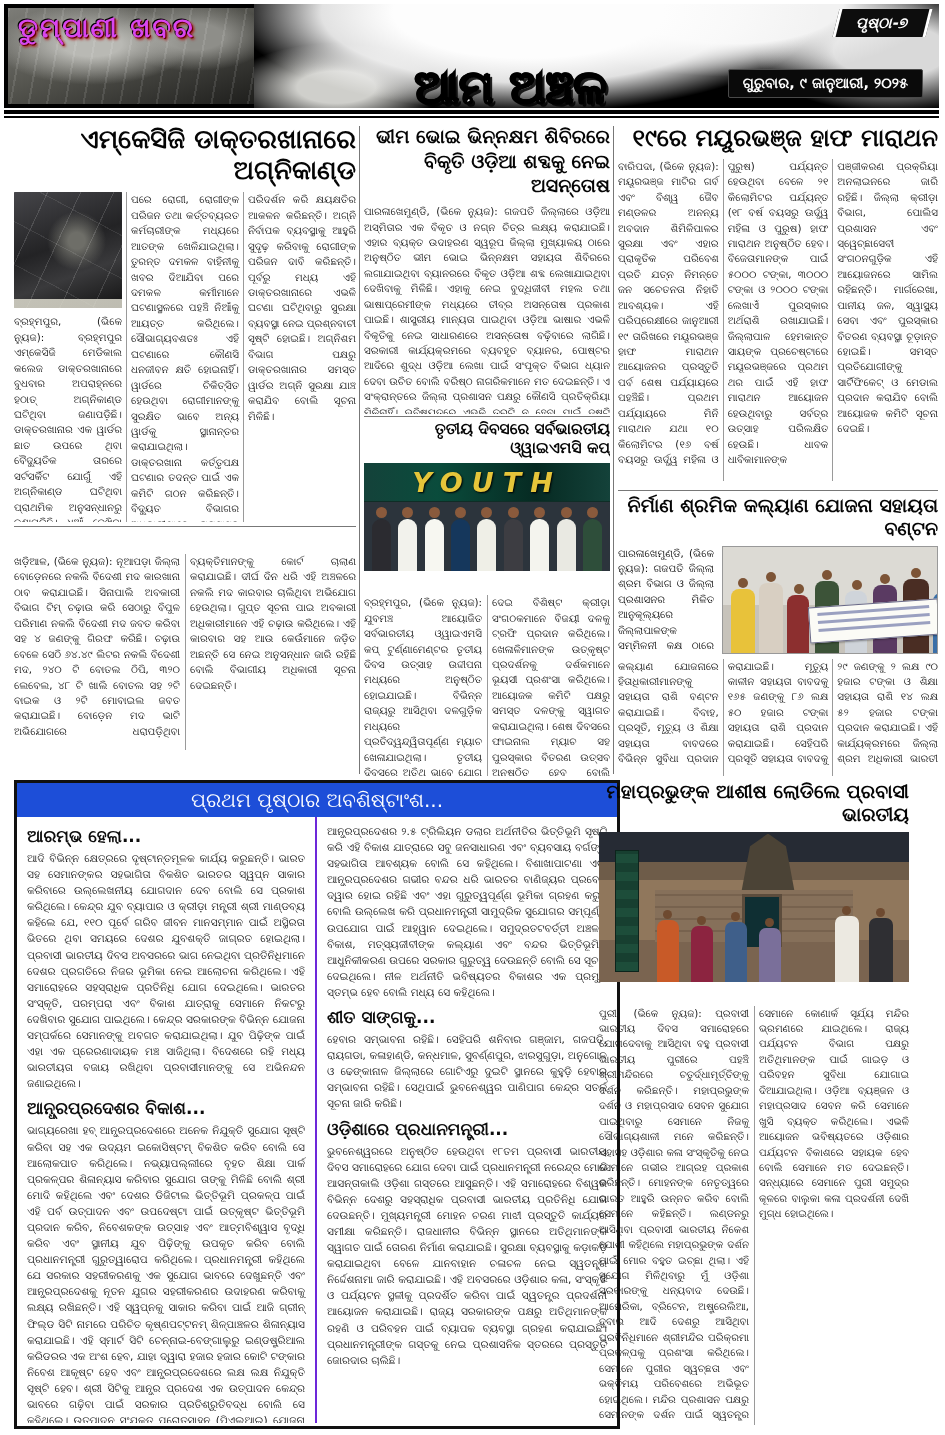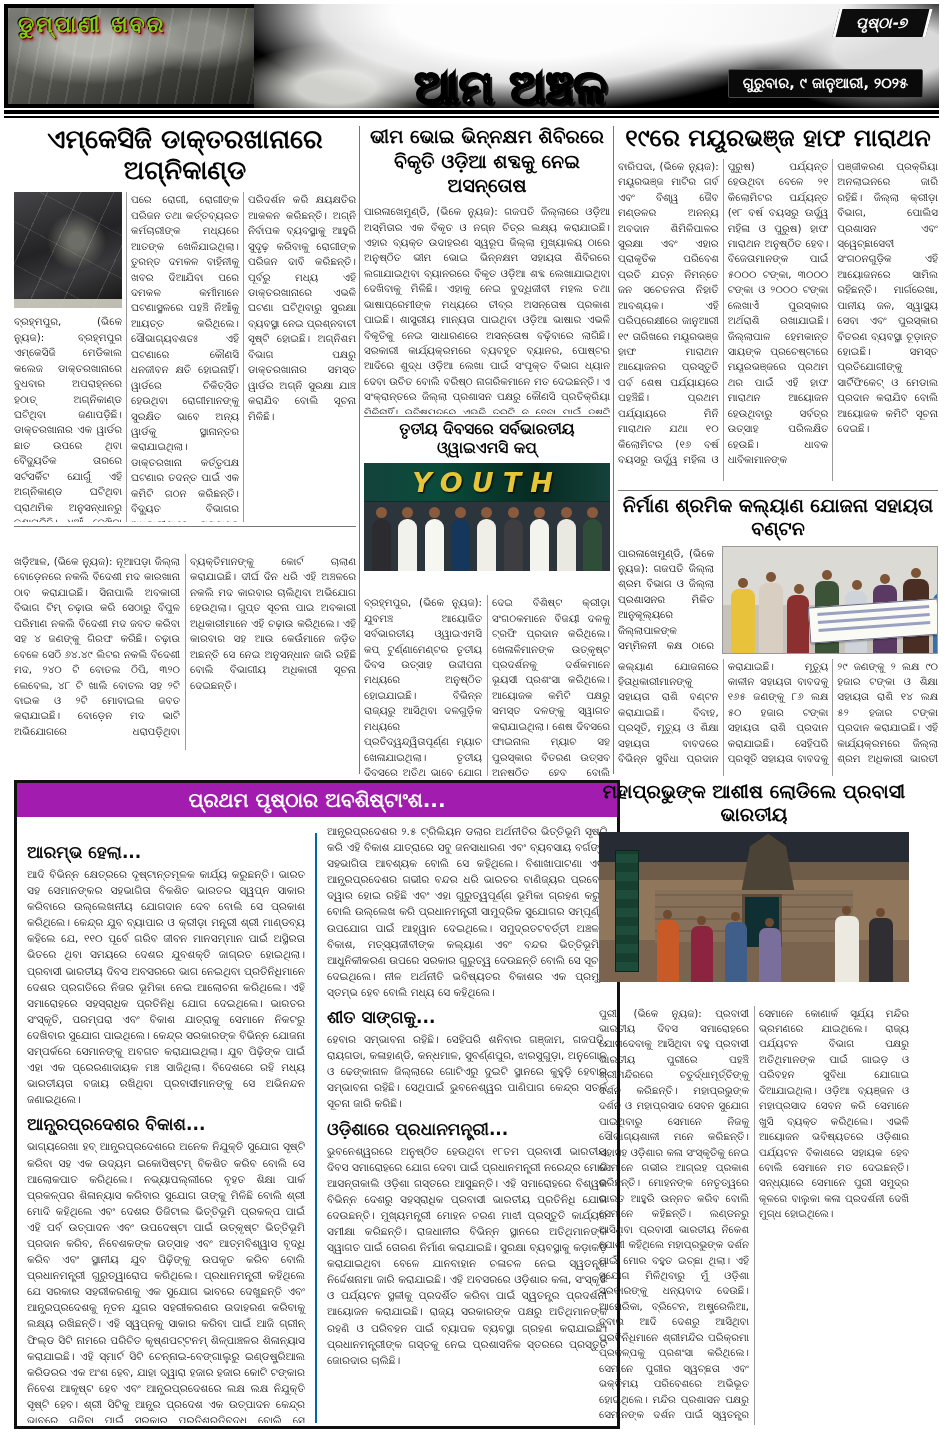--- a/index.html
+++ b/index.html
@@ -14,36 +14,36 @@
       radial-gradient(55% 70% at 28% 38%,#b9b9b4 0 18%,transparent 60%),
       radial-gradient(40% 55% at 62% 30%,#8e8e89 0 25%,transparent 65%),
       linear-gradient(160deg,#7d7d78 0%,#55554f 40%,#2e2e2b 75%,#141412 100%);}
   .mast-clouds{position:absolute;left:250px;top:0;width:685px;height:104px;
     background:
       radial-gradient(58% 130% at 40% 8%,#fdfdfd 0 34%,rgba(250,250,250,.9) 52%,transparent 74%),
       radial-gradient(42% 100% at 70% 0%,#f2f2f2 0 38%,transparent 70%),
       radial-gradient(30% 90% at 93% 45%,#d9d9d9 0 28%,rgba(200,200,200,.5) 48%,transparent 66%),
       radial-gradient(26% 70% at 12% 80%,#cfcfcb 0 22%,transparent 60%),
       #000;}
-  .mast-logo{position:absolute;left:14px;top:8px;font-size:22px;font-weight:bold;color:#84cc16;
+  .mast-logo{position:absolute;left:14px;top:8px;font-size:27px;font-weight:bold;color:#d946ef;
     letter-spacing:2px;text-shadow:-1px -1px 0 #000,1px 1px 0 #5c0000,2px 2px 3px #a00;}
   .page-tab{position:absolute;right:10px;top:5px;background:#0d0d0d;color:#fff;font-size:15px;
     font-weight:bold;padding:5px 18px;transform:skewX(-14deg);border-left:3px solid #fff;
     border-right:3px solid #fff;}
   .section-title{position:absolute;left:50%;top:40px;transform:translateX(-38%);margin:16px;
     font-size:46px;font-weight:bold;color:#fff;-webkit-text-stroke:2px #000;
     text-shadow:3px 3px 0 rgba(0,0,0,.85),-1px -1px 0 #000;}
   .date-box{position:absolute;right:16px;bottom:10px;background:#0a0a0a;color:#fff;
     font-size:14.5px;font-weight:bold;padding:5px 14px;border:1px solid #4a4a4a;border-radius:2px;}
   .mast-rule-a{position:absolute;left:4px;top:110px;width:935px;height:4px;background:#000;}
   .mast-rule-b{position:absolute;left:4px;top:116px;width:935px;height:2px;background:#000;}
 
   
   .story{position:absolute;overflow:hidden;}
-  .hl{margin:0 0 6px 0;text-align:center;font-weight:bold;line-height:1.2;color:#050505;}
+  .hl{margin:0 0 6px 0;text-align:right;font-weight:bold;line-height:1.2;color:#050505;}
   .hl-xl{font-size:26px;}
   .hl-lg{font-size:24px;}
   .hl-md{font-size:19px;}
   .hl-sm{font-size:15.5px;}
   .body{font-size:10.3px;line-height:1.5;text-align:justify;overflow:hidden;color:#161616;}
   .cols2{column-count:2;column-gap:10px;column-rule:1px solid #9a9a9a;column-fill:auto;margin-top:24px;}
   .cols3{column-count:3;column-gap:9px;column-rule:1px solid #9a9a9a;column-fill:auto;}
   .vsep{position:absolute;width:1px;background:#777;}
   .hsep{position:absolute;height:1px;background:#777;}
 
@@ -104,25 +104,25 @@
   .welfare-intro{width:96px;flex:none;font-size:10.3px;line-height:1.5;text-align:justify;
     height:106px;overflow:hidden;}
   .welfare-photo-wrap{flex:1;}
   .story-welfare .body{height:118px;}
   .story-liquor{left:14px;top:530px;width:342px;height:246px;}
   .story-liquor .body{height:196px;}
 
   
   .cont-box{position:absolute;left:14px;top:780px;width:600px;height:643px;border:3px solid #111;
     background:#fff;overflow:hidden;}
-  .cont-head{height:34px;background:#a21caf;color:#fff;display:flex;align-items:center;
-    justify-content:center;font-size:20px;font-weight:bold;}
+  .cont-head{height:34px;background:#1d4ed8;color:#fff;display:flex;align-items:center;
+    justify-content:center;font-size:20px;font-weight:normal;}
   .cont-cols{display:flex;height:606px;overflow:hidden;}
   .cont-col{width:50%;padding:6px 10px 8px 10px;box-sizing:border-box;overflow:hidden;}
-  .cont-col.first{border-right:2px solid #0369a1;margin-top:16px;}
+  .cont-col.first{border-right:2px solid #6d28d9;}
   .cont-sub{margin:3px 0 4px 0;font-size:17px;font-weight:bold;}
   .cont-body{font-size:10.6px;line-height:1.52;text-align:justify;color:#161616;margin-bottom:7px;}
 
   
   .story-nri{left:599px;top:780px;width:310px;height:645px;}
   .story-nri .body{height:438px;}
 </style>
 </head>
 <body>
 

